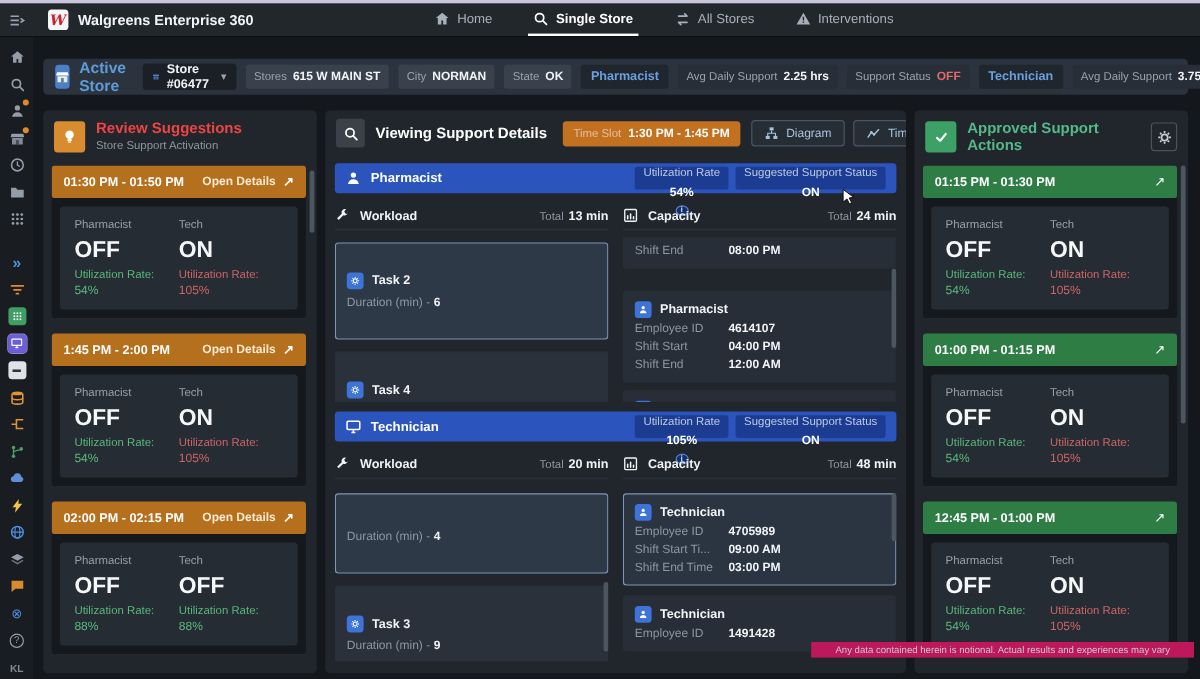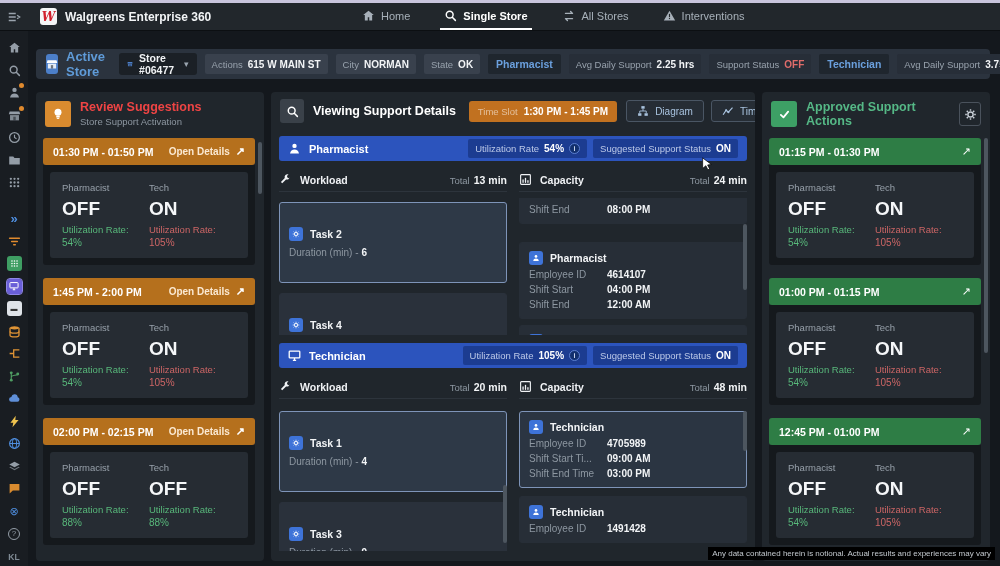--- a/index.html
+++ b/index.html
@@ -76,21 +76,21 @@
   .mid-title { font-size:12.5px; font-weight:bold; color:#ffffff; white-space:nowrap; }
   .timeslot { height:21px; background:#c17120; border-radius:3px; display:flex; align-items:center; gap:6px; padding:0 9px; margin-left:4px; white-space:nowrap; }
   .timeslot .lbl { color:rgba(255,255,255,.55); font-size:9.5px; }
   .timeslot b { color:#fff; font-size:10px; }
   .mid-btns { margin-left:auto; display:flex; gap:7px; align-items:center; }
   .ghost-btn { height:22px; border:1px solid #4a5664; border-radius:3px; background:#262d35; color:#a9c3df; display:flex; align-items:center; gap:6px; padding:0 10px; font-size:10px; cursor:pointer; }
 
   .role-bar { margin:6px 8px 0; height:25px; border-radius:3px; background:#2c54bd; display:flex; align-items:center; gap:8px; padding:0 9px; color:#fff; }
   .role-bar b { font-size:11px; }
   .rb-chips { margin-left:auto; display:flex; gap:6px; }
-  .rb-chip { height:19px; background:rgba(16,40,110,.55); border-radius:2px; display:flex; align-items:center; gap:5px; padding:0 7px; white-space:nowrap; }
+  .rb-chip { height:19px; background:rgba(16,40,110,.55); border-radius:2px; display:flex; align-items:center; gap:5px; padding:0 7px; white-space:nowrap;flex-direction:column; }
   .rb-chip .lbl { color:#bcc9e8; font-size:9.5px; }
   .rb-chip b { font-size:10px; color:#fff; }
   .info-dot { width:11px; height:11px; border-radius:50%; background:#12306e; border:1px solid #5b7fd0; color:#cdd9f0; font-size:7px; display:flex; align-items:center; justify-content:center; font-weight:bold; }
 
   .cols-head { display:flex; gap:12px; margin:7px 8px 0; }
   .col-h { flex:1; height:24px; display:flex; align-items:center; gap:8px; color:#f0f2f5; border-bottom:1px solid #2d343c; }
   .col-h b { font-size:10.5px; }
   .col-h .tot { margin-left:auto; color:#8d97a1; font-size:9.5px; }
   .col-h .tot b { color:#f2f4f6; font-size:10.5px; margin-left:4px; }
   .cols-body { display:flex; gap:12px; margin:0 8px; overflow:hidden; position:relative; }
@@ -108,21 +108,21 @@
   .cap-role { display:flex; align-items:center; gap:7px; font-weight:bold; font-size:10.5px; color:#f2f4f6; margin-bottom:4px; }
   .cap-row { display:flex; margin-top:4px; }
   .cap-row .lbl { width:78px; color:#8d97a1; font-size:10px; }
   .cap-row b { color:#f2f4f6; font-size:10px; }
   .clipwrap { height:38px; overflow:hidden; margin-top:6px; }
   .clipwrap .cap-card { margin-top:-22px; }
   .mt6 { margin-top:6px; } .mt12 { margin-top:12px; } .mt8 { margin-top:8px; }
 
   .thumb { position:absolute; width:4px; border-radius:2px; background:#4d565f; right:0; }
 
-  .disclaimer { position:absolute; right:5px; bottom:6px; font-size:8px; color:#c3c9cf; background:#000000; padding:2px 4px; }
+  .disclaimer { position:absolute; right:5px; bottom:18px; font-size:8px; color:#c3c9cf; background:#be185d; padding:2px 20px; }
   .cursor { position:absolute; left:700px; top:157px; width:14px; height:14px; z-index:50; pointer-events:none; }
 </style>
 </head>
 <body>
 
 <svg width="0" height="0" style="position:absolute">
   <symbol id="i-search" viewBox="0 0 16 16">
       <circle cx="7" cy="7" r="4.2" fill="none" stroke="currentColor" stroke-width="1.8"></circle>
       <line x1="10.2" y1="10.2" x2="14" y2="14" stroke="currentColor" stroke-width="1.8" stroke-linecap="round"></line>
     </symbol>
@@ -397,21 +397,21 @@
       </div>
     <div class="stb-title">Active Store</div>
     <div class="store-select">
       <svg class="icn mini" width="10" height="10">
           <use href="#i-store"></use>
         </svg>
       <b>Store #06477</b>
       <span class="caret">▾</span>
     </div>
     <div class="chip">
-        <span class="lbl">Actions</span>
+        <span class="lbl">Stores</span>
         <b>615 W MAIN ST</b>
       </div>
     <div class="chip">
         <span class="lbl">City</span>
         <b>NORMAN</b>
       </div>
     <div class="chip">
         <span class="lbl">State</span>
         <b>OK</b>
       </div>
@@ -690,28 +690,20 @@
           <svg class="icn" width="13" height="13">
               <use href="#i-chart"></use>
             </svg>
           <b>Capacity</b>
           <span class="tot"><span>Total</span><b>48 min</b></span>
         </div>
       </div>
       <div class="cols-body" style="height:152px">
         <div class="col">
           <div class="task selected mt12" style="margin-top:12px">
-            <div class="task-name">
-                <span class="task-ic">
-                  <svg class="icn" width="8" height="8">
-                    <use href="#i-gear"></use>
-                  </svg>
-                </span>
-                <span>Task 1</span>
-              </div>
             <div class="task-dur"><span>Duration (min) -</span><b>4</b></div>
           </div>
           <div class="task">
             <div class="task-name">
                 <span class="task-ic">
                   <svg class="icn" width="8" height="8">
                     <use href="#i-gear"></use>
                   </svg>
                 </span>
                 <span>Task 3</span>

